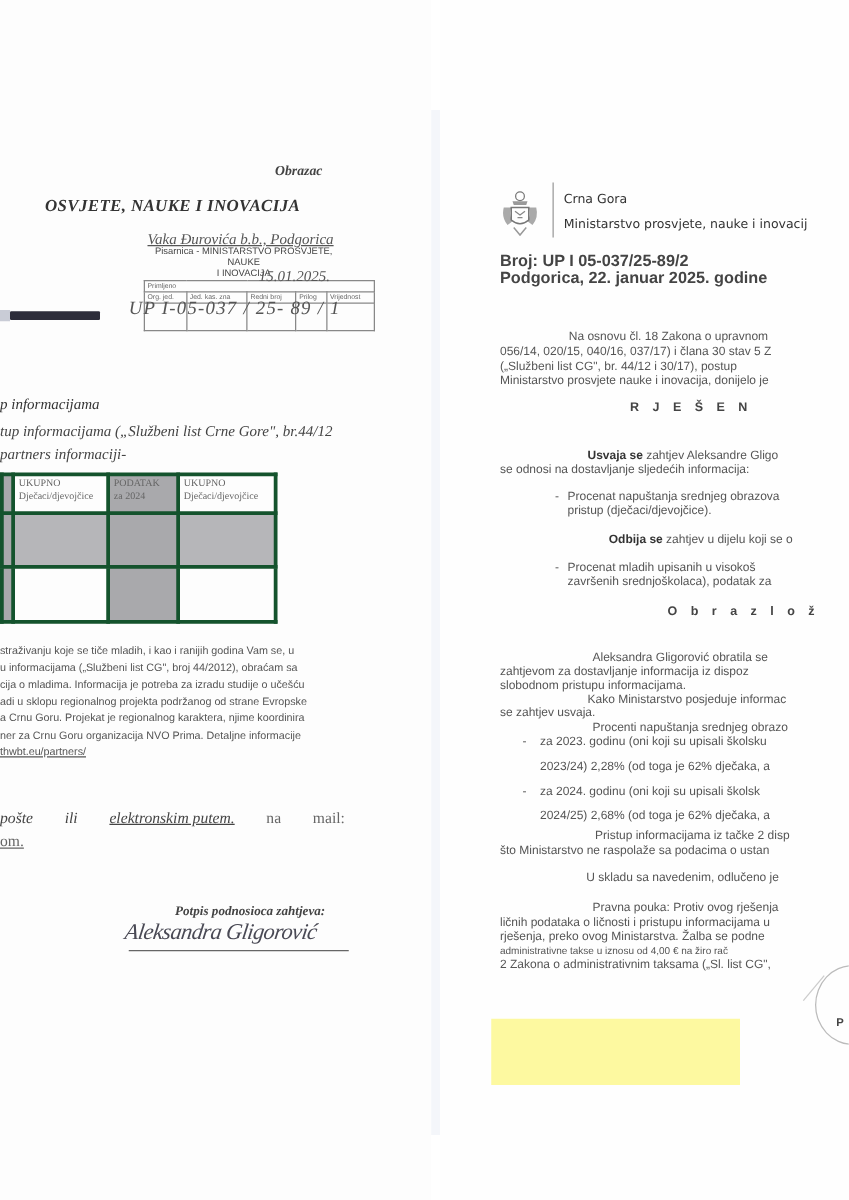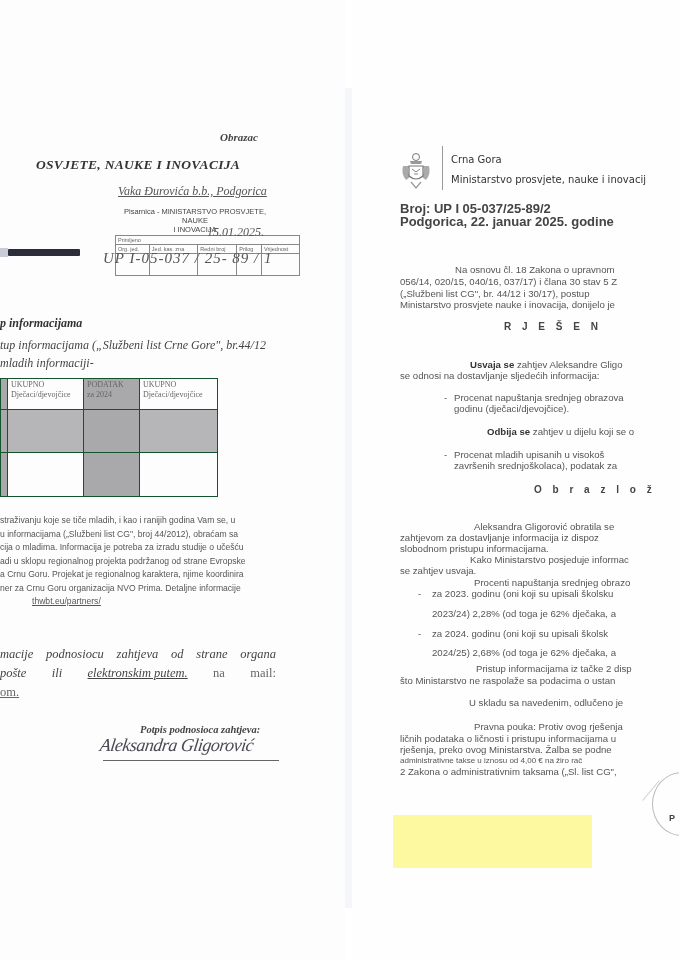--- a/index.html
+++ b/index.html
@@ -11,41 +11,41 @@
   .page-right { left: 352px; width: 327px; background: #fefefe; }
   .gutter { position: absolute; left: 345px; top: 88px; width: 8px; height: 820px; background: #f4f6fa; }
 
   
   .abs { position: absolute; white-space: nowrap; }
   .serif-it { font-family: "Liberation Serif", serif; font-style: italic; }
   .obrazac { left: 220px; top: 131px; font-size: 11px; font-weight: bold; color: #444; }
   .ministry-title { left: 0; top: 157px; font-size: 13.5px; font-weight: bold; letter-spacing: 0.3px; color: #333; padding-left: 36px; }
   .address { left: 118px; top: 184px; font-size: 12px; color: #555; text-decoration: underline; }
 
-  .stamp { position: absolute; left: 115px; top: 207px; width: 160px; }
+  .stamp { position: absolute; left: 115px; top: 196px; width: 160px; }
   .stamp-head { font-family: "Liberation Sans", sans-serif; font-size: 7.5px; text-align: center; color: #444; line-height: 9px; }
   .stamp-table { border-collapse: collapse; width: 185px; margin-top: 1px; }
   .stamp-table td { border: 1px solid #888; font-family: "Liberation Sans", sans-serif; font-size: 5.5px; color: #666; padding: 0 2px; height: 9px; }
   .stamp-date { position: absolute; left: 92px; top: 18px; font-family: "Liberation Serif", serif; font-style: italic; font-size: 12px; color: #555; text-align: center; }
   .stamp-number { position: absolute; left: -12px; top: 43px; font-family: "Liberation Serif", serif; font-style: italic; font-size: 15px; color: #555; letter-spacing: 1px; }
 
   .redacted-bar { position: absolute; left: 8px; top: 249px; width: 72px; height: 7px; background: #2d2d3a; border-radius: 1px; }
   .redacted-bar-l { position: absolute; left: 0; top: 248px; width: 8px; height: 9px; background: #c9ccd6; }
 
-  .section-title { left: 0; top: 316px; font-size: 12px; font-weight: bold; color: #333; }
+  .section-title { left: 0; top: 316px; font-size: 12px; font-weight: normal; color: #333; }
   .law-line { left: 0; top: 338px; font-size: 12px; color: #444; }
   .law-line2 { left: 0; top: 356px; font-size: 12px; color: #444; }
 
   .req-table { position: absolute; left: 0; top: 378px; border-collapse: collapse; font-family: "Liberation Serif", serif; }
-  .req-table td { border: 1px solid #14532d; font-size: 8px; color: #666; vertical-align: top; padding: 1px 3px; line-height: 10px; }
+  .req-table td { border: 3px solid #14532d; font-size: 8px; color: #666; vertical-align: top; padding: 1px 3px; line-height: 10px; }
   .req-table .gray { background: #a9a9ac; }
   .req-table .gray-light { background: #b6b6b9; }
 
   .body-para { position: absolute; left: 0; top: 514px; width: 278px; font-family: "Liberation Sans", sans-serif; font-size: 8.6px; line-height: 13.5px; color: #555; text-align: justify; }
-  .body-para .link { text-decoration: underline; margin-left: 32px; }
+  .body-para .link { text-decoration: underline; }
 
   .delivery { position: absolute; left: 0; top: 645px; width: 276px; font-size: 12.5px; font-style: italic; line-height: 19px; color: #444; }
   .delivery .row { display: flex; justify-content: space-between; }
   .delivery .u { text-decoration: underline; }
   .delivery .plain { font-style: normal; color: #666; }
 
   .sig-label { left: 140px; top: 724px; font-size: 10.5px; font-style: italic; font-weight: bold; color: #444; }
   .signature { left: 100px; top: 735px; font-family: "Liberation Serif", serif; font-style: italic; font-size: 18px; color: #4a4a55; transform: skewX(-8deg); letter-spacing: -0.5px; }
   .sig-line { position: absolute; left: 103px; top: 760px; width: 176px; height: 1px; background: #666; }
 
@@ -100,21 +100,21 @@
       </table>
     <div class="stamp-date">15.01.2025.</div>
     <div class="stamp-number">UP I-05-037 / 25- 89 / 1</div>
   </div>
 
   <div class="redacted-bar-l"></div>
   <div class="redacted-bar"></div>
 
   <div class="abs section-title serif-it">p informacijama</div>
   <div class="abs law-line serif-it">tup informacijama („Službeni list Crne Gore", br.44/12</div>
-  <div class="abs law-line2 serif-it">mladih informaciji-</div>
+  <div class="abs law-line2 serif-it">partners informaciji-</div>
 
   <table class="req-table">
     <tbody>
         <tr style="height:31px">
       <td class="gray" style="width:6px"></td>
       <td style="width:76px">
         <div>UKUPNO</div>
         <div>Dječaci/djevojčice</div>
       </td>
       <td class="gray" style="width:56px">
@@ -146,28 +146,20 @@
     <div>u informacijama („Službeni list CG", broj 44/2012), obraćam sa</div>
     <div>cija o mladima. Informacija je potreba za izradu studije o učešću</div>
     <div>adi u sklopu regionalnog projekta podržanog od strane Evropske</div>
     <div>a Crnu Goru. Projekat je regionalnog karaktera, njime koordinira</div>
     <div>ner za Crnu Goru organizacija NVO Prima. Detaljne informacije</div>
     <div class="link">thwbt.eu/partners/</div>
   </div>
 
   <div class="delivery">
     <div class="row">
-      <span>macije</span>
-      <span>podnosiocu</span>
-      <span>zahtjeva</span>
-      <span>od</span>
-      <span>strane</span>
-      <span>organa</span>
-    </div>
-    <div class="row">
       <span>pošte</span>
       <span>ili</span>
       <span class="u">elektronskim    putem.</span>
       <span class="plain">na</span>
       <span class="plain">mail:</span>
     </div>
     <div class="row">
         <span class="u plain">om.</span>
       </div>
   </div>
@@ -207,21 +199,21 @@
   <div class="rp" style="left:48px;top:288px">(„Službeni  list CG", br. 44/12 i 30/17), postup</div>
   <div class="rp" style="left:48px;top:299px">Ministarstvo prosvjete nauke i inovacija, donijelo je</div>
 
   <div class="rp spaced" style="left:152px;top:321px">R J E Š E N</div>
 
   <div class="rp" style="left:118px;top:359px"><b>Usvaja se</b><span> zahtjev Aleksandre Gligo</span></div>
   <div class="rp" style="left:48px;top:370px">se odnosi na dostavljanje sljedećih informacija:</div>
 
   <div class="rp" style="left:92px;top:392px">-</div>
   <div class="rp" style="left:102px;top:392px">Procenat napuštanja srednjeg obrazova</div>
-  <div class="rp" style="left:102px;top:403px">godinu (dječaci/djevojčice).</div>
+  <div class="rp" style="left:102px;top:403px">pristup (dječaci/djevojčice).</div>
 
   <div class="rp" style="left:135px;top:426px"><b>Odbija se</b><span> zahtjev u dijelu  koji se o</span></div>
 
   <div class="rp" style="left:92px;top:449px">-</div>
   <div class="rp" style="left:102px;top:449px">Procenat   mladih   upisanih   u   visokoš</div>
   <div class="rp" style="left:102px;top:460px">završenih srednjoškolaca), podatak za</div>
 
   <div class="rp spaced" style="left:182px;top:484px">O b r a z l o ž</div>
 
   <div class="rp" style="left:122px;top:521px">Aleksandra Gligorović obratila se</div>

